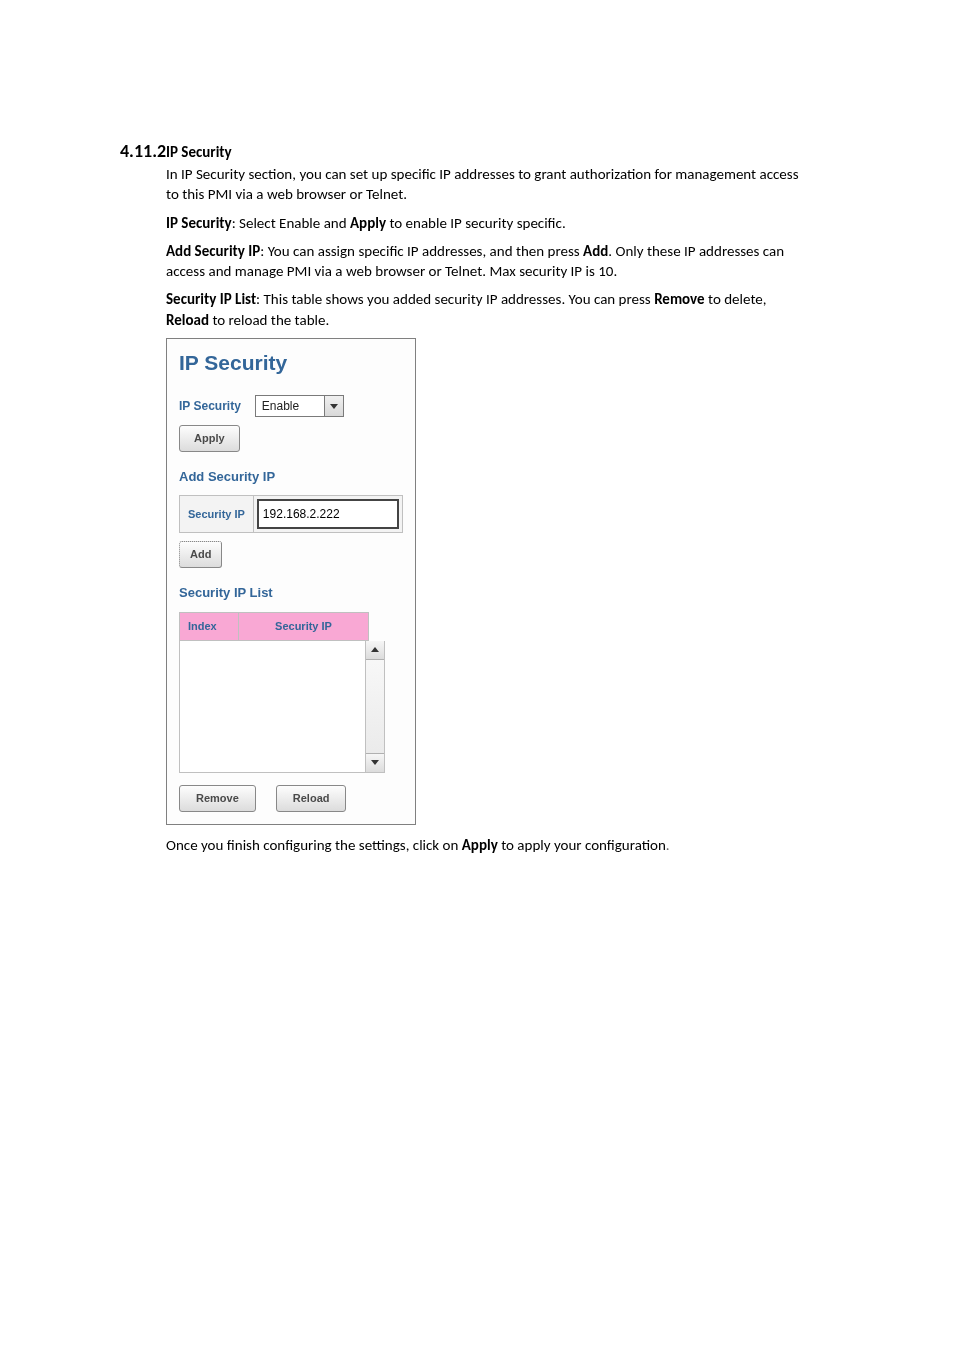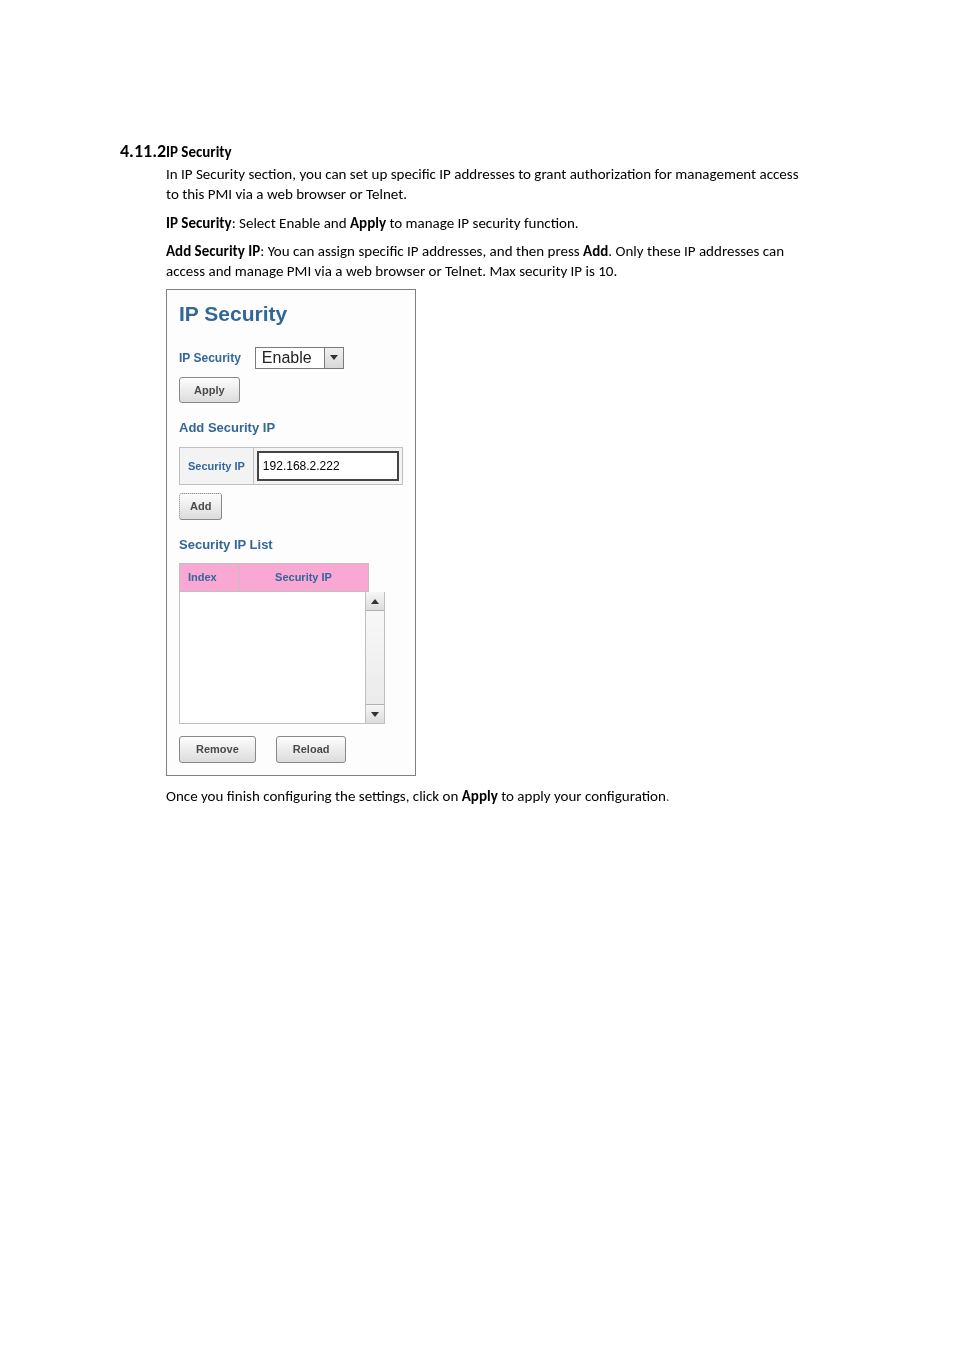--- a/index.html
+++ b/index.html
@@ -74,21 +74,21 @@
     font-size: 12px;
     color: #336699;
   }
   .select-box {
     display: inline-flex;
     align-items: center;
     border: 1px solid #7a7a7a;
     background: #fff;
     height: 22px;
     font-family: Arial, sans-serif;
-    font-size: 16px;
+    font-size: 12px;
     box-sizing: border-box;
   }
   .select-text {
     padding: 0 6px;
     width: 56px;
     color: #222;
   }
   .select-btn {
     width: 18px;
     height: 100%;
@@ -225,27 +225,30 @@
 
   <div class="heading-row">
     <span class="section-number">4.11.2</span>
     <span class="section-title">IP Security</span>
   </div>
 
   <div class="body-block">
     <p class="para">In IP Security section, you can set up specific IP addresses to grant authorization for management access to this PMI via a web browser or Telnet.</p>
 
     <p class="para">
-      <span class="b">IP Security</span><span>: Select Enable and </span><span class="b">Apply</span><span> to manage IP security function.</span>
+      <span class="b">IP Security</span><span>: Select Enable and </span><span class="b">Apply</span><span> to enable IP security specific.</span>
     </p>
 
     <p class="para">
       <span class="b">Add Security IP</span><span>: You can assign specific IP addresses, and then press </span><span class="b">Add</span><span>. Only these IP addresses can access and manage PMI via a web browser or Telnet. Max security IP is 10.</span>
     </p>
 
+    <p class="para">
+      <span class="b">Security IP List</span><span>: This table shows you added security IP addresses. You can press </span><span class="b">Remove</span><span> to delete, </span><span class="b">Reload</span><span> to reload the table.</span>
+    </p>
 
     <div class="panel">
       <div class="panel-title">IP Security</div>
 
       <div class="form-row">
         <span class="form-label">IP Security</span>
         <span class="select-box">
           <span class="select-text">Enable</span>
           <span class="select-btn">
             <span class="tri-down"></span>

